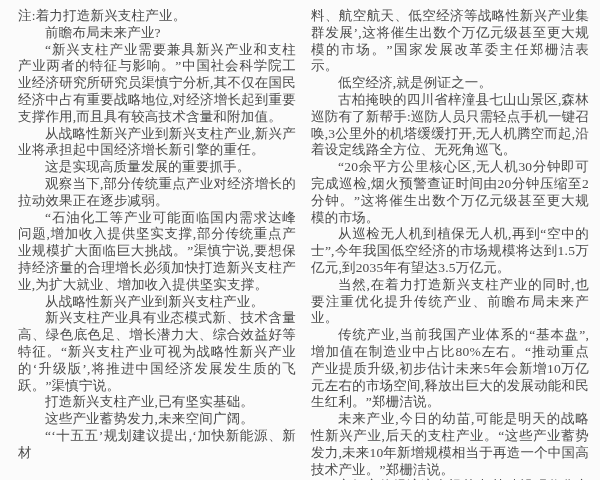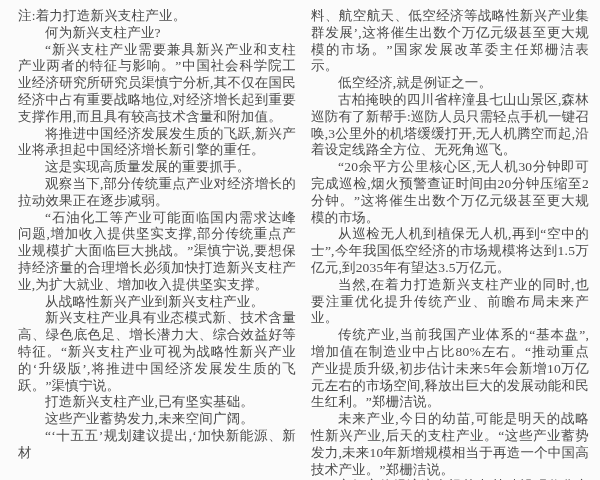--- a/index.html
+++ b/index.html
@@ -39,23 +39,23 @@
     text-indent: 2em;
   }
 </style>
 </head>
 <body>
 
 <div class="page">
 
   <div class="col">
     <p class="para">注:着力打造新兴支柱产业。</p>
-    <p class="para indent">何为新兴支柱产业?</p>
+    <p class="para indent">前瞻布局未来产业?</p>
     <p class="para indent">“新兴支柱产业需要兼具新兴产业和支柱产业两者的特征与影响。”中国社会科学院工业经济研究所研究员渠慎宁分析,其不仅在国民经济中占有重要战略地位,对经济增长起到重要支撑作用,而且具有较高技术含量和附加值。</p>
-    <p class="para indent">将推进中国经济发展发生质的飞跃,新兴产业将承担起中国经济增长新引擎的重任。</p>
+    <p class="para indent">从战略性新兴产业到新兴支柱产业,新兴产业将承担起中国经济增长新引擎的重任。</p>
     <p class="para indent">这是实现高质量发展的重要抓手。</p>
     <p class="para indent">观察当下,部分传统重点产业对经济增长的拉动效果正在逐步减弱。</p>
     <p class="para indent">“石油化工等产业可能面临国内需求达峰问题,增加收入提供坚实支撑,部分传统重点产业规模扩大面临巨大挑战。”渠慎宁说,要想保持经济量的合理增长必须加快打造新兴支柱产业,为扩大就业、增加收入提供坚实支撑。</p>
     <p class="para indent">从战略性新兴产业到新兴支柱产业。</p>
     <p class="para indent">新兴支柱产业具有业态模式新、技术含量高、绿色底色足、增长潜力大、综合效益好等特征。“新兴支柱产业可视为战略性新兴产业的‘升级版’,将推进中国经济发展发生质的飞跃。”渠慎宁说。</p>
     <p class="para indent">打造新兴支柱产业,已有坚实基础。</p>
     <p class="para indent">这些产业蓄势发力,未来空间广阔。</p>
     <p class="para indent">“‘十五五’规划建议提出,‘加快新能源、新材</p>
   </div>
 

